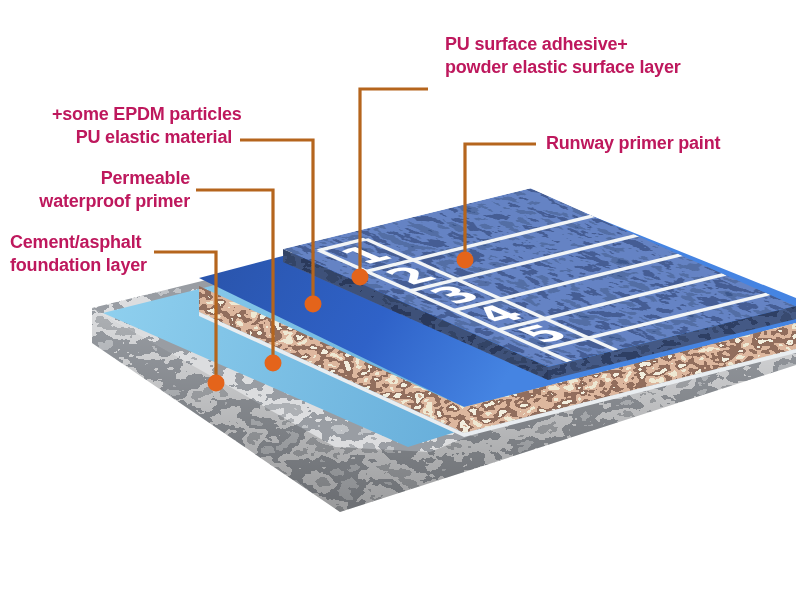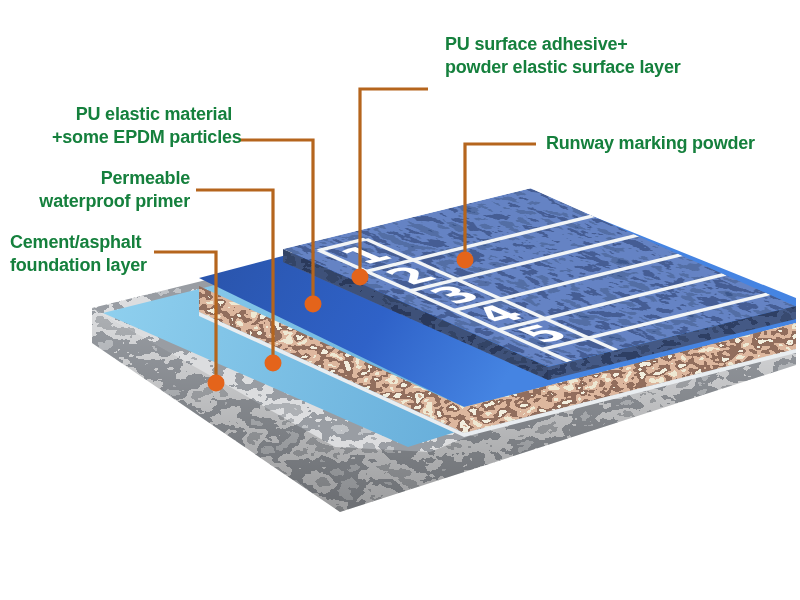--- a/index.html
+++ b/index.html
@@ -2,21 +2,21 @@
 <html><head>
 <meta charset="utf-8">
 <style>
   html,body{margin:0;padding:0;background:#fff;}
   #stage{
     position:relative;width:800px;height:600px;overflow:hidden;
     background:#ffffff;font-family:"Liberation Sans",sans-serif;
   }
   #scene{position:absolute;left:0;top:0;}
   .lbl{
-    position:absolute;color:#15803d;font-size:18px;line-height:23px;
+    position:absolute;color:#be185d;font-size:18px;line-height:23px;
     font-weight:700;letter-spacing:-0.2px;white-space:nowrap;
   }
   .lbl div{white-space:nowrap;}
   .lbl.align-right{text-align:right;}
   .lbl.align-left{text-align:left;}
   #lbl-surface{left:445px;top:33px;}
   #lbl-marking{left:546px;top:132px;}
   #lbl-elastic{left:52px;top:103px;width:180px;}
   #lbl-primer{left:30px;top:167px;width:160px;}
   #lbl-foundation{left:10px;top:231px;}
@@ -137,26 +137,26 @@
       <circle cx="216" cy="383" r="8.5"></circle>
     </g>
   </svg>
 
   <div class="lbl align-left" id="lbl-surface">
     <div>PU surface adhesive+</div>
     <div>powder elastic surface layer</div>
   </div>
 
   <div class="lbl align-left" id="lbl-marking">
-    <div>Runway marking powder</div>
+    <div>Runway primer paint</div>
   </div>
 
   <div class="lbl align-right" id="lbl-elastic">
+    <div>+some EPDM particles</div>
     <div>PU elastic material</div>
-    <div>+some EPDM particles</div>
   </div>
 
   <div class="lbl align-left" id="lbl-foundation">
     <div>Cement/asphalt</div>
     <div>foundation layer</div>
   </div>
 
   <div class="lbl align-right" id="lbl-primer">
     <div>Permeable</div>
     <div>waterproof primer</div>

